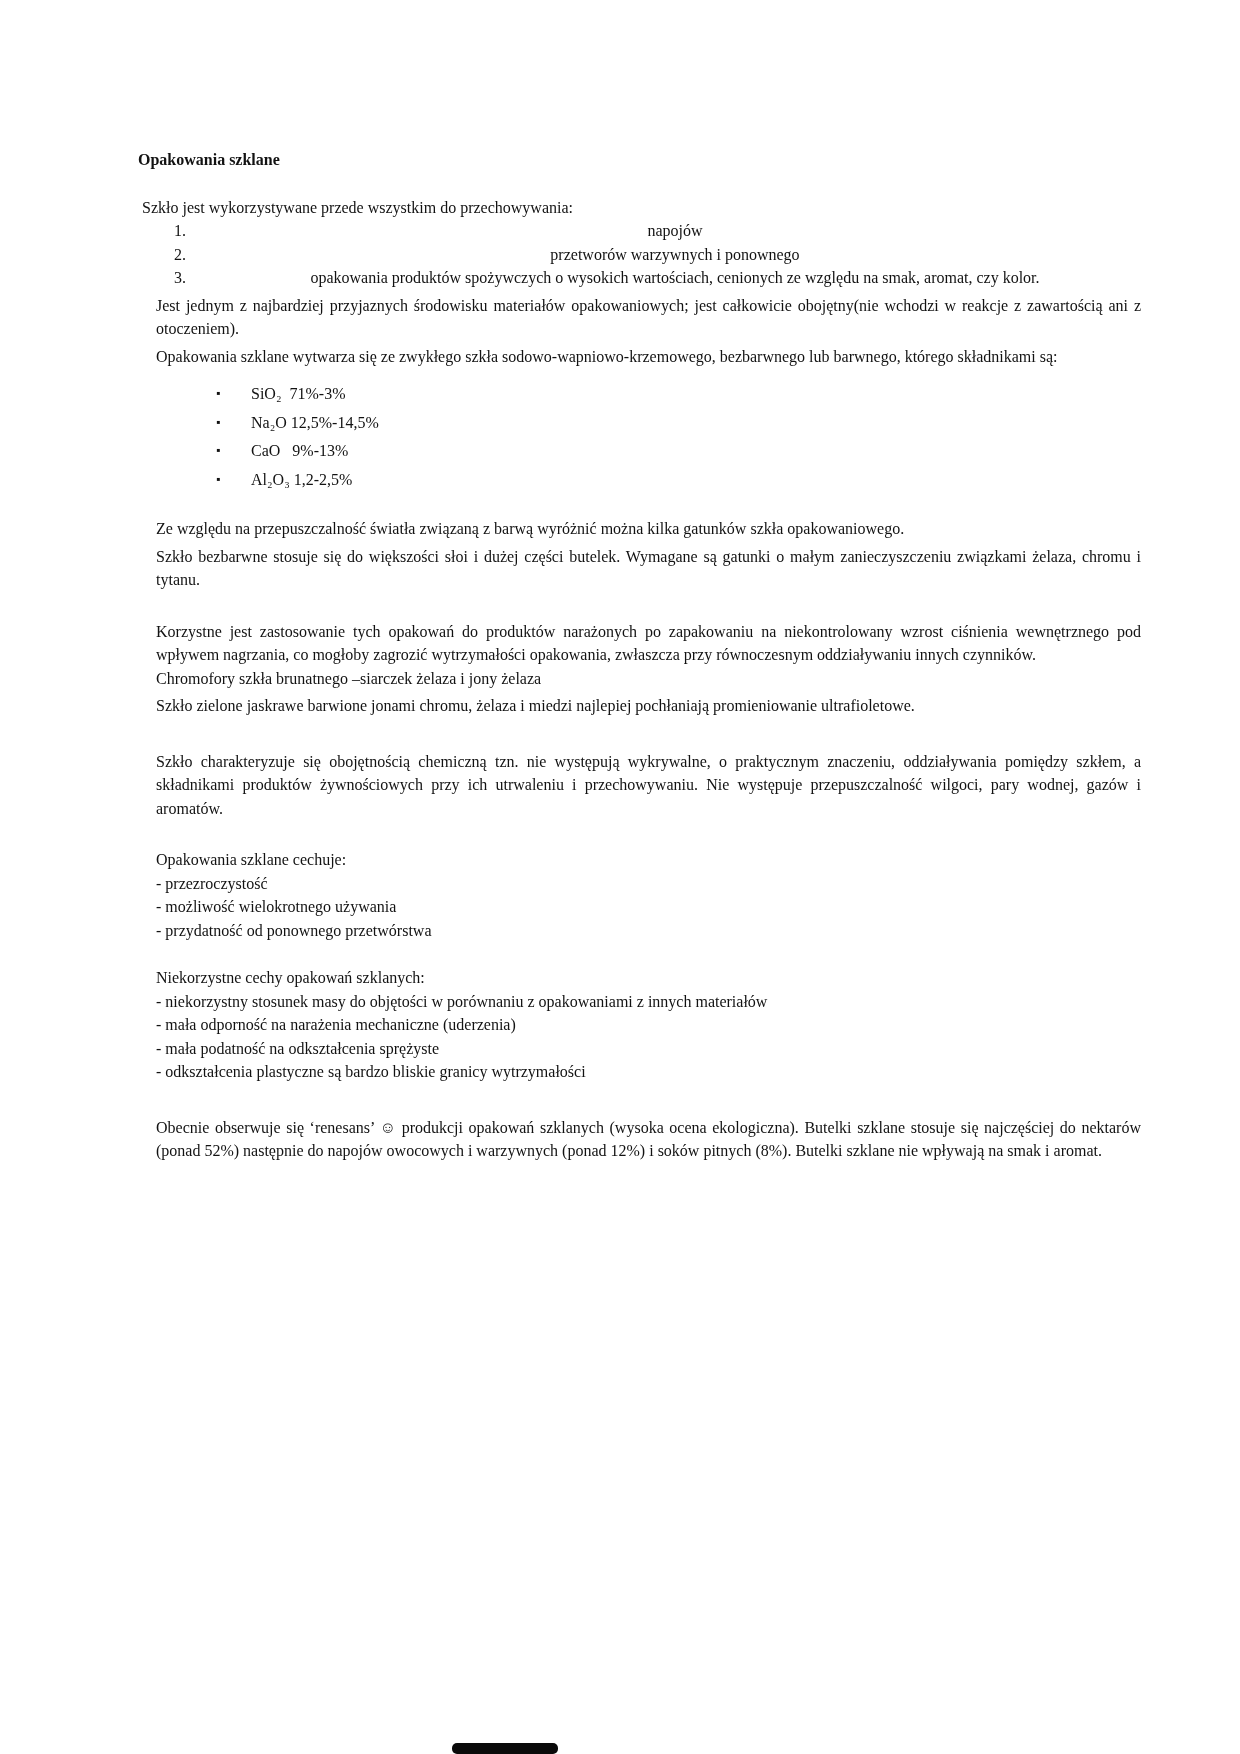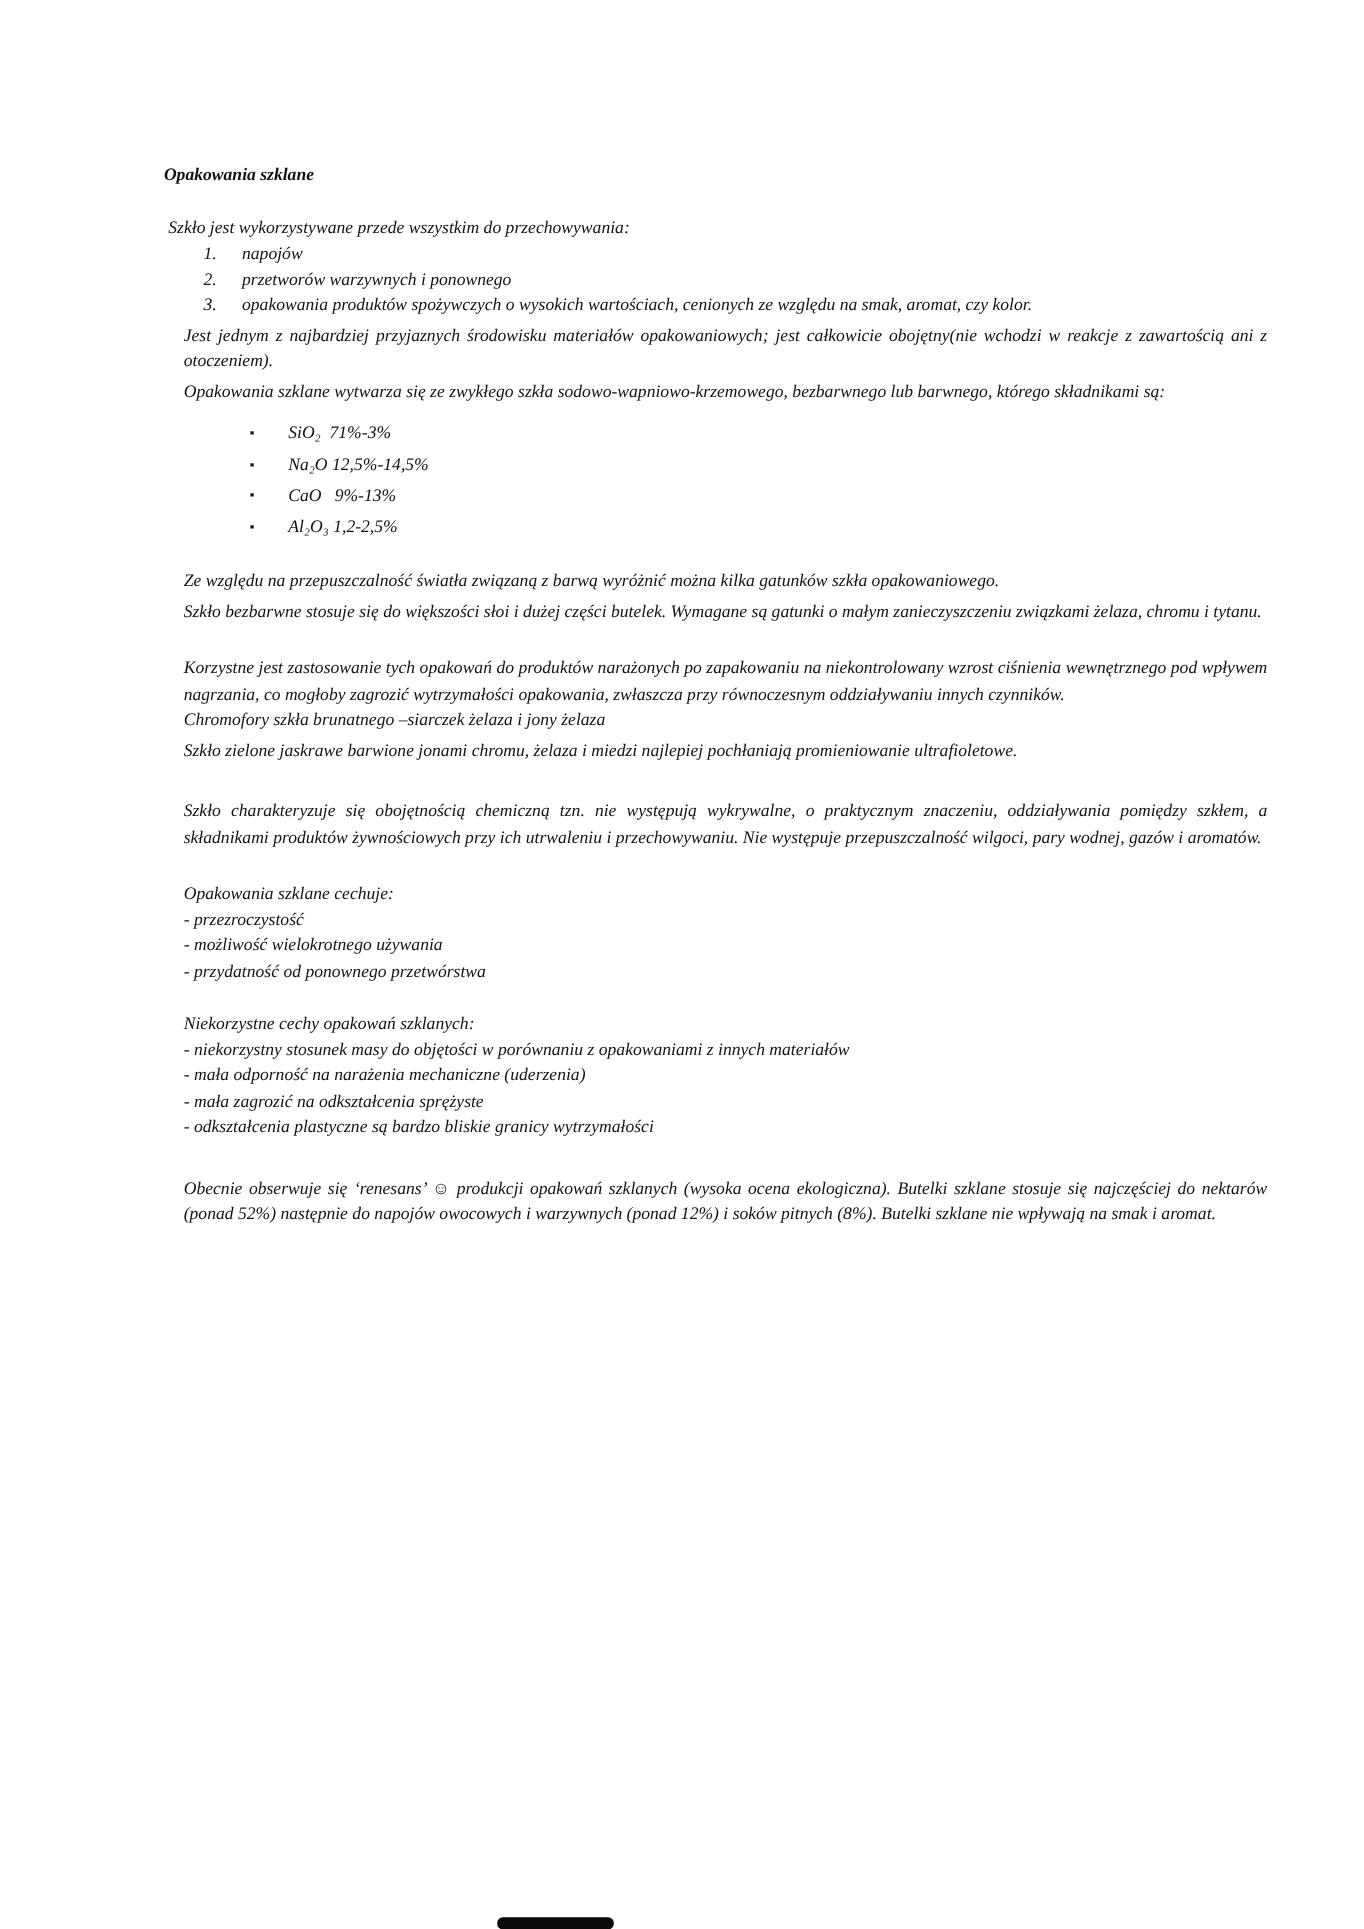--- a/index.html
+++ b/index.html
@@ -5,31 +5,30 @@
   html, body { margin:0; padding:0; }
   body {
     width:1240px; height:1754px;
     background:#ffffff;
     font-family:"Liberation Serif","DejaVu Serif",serif;
     font-size:16px; color:#121212;
     position:relative; overflow:hidden;
   }
   .page { position:absolute; inset:0; background:#ffffff; }
   .content {
-    position:absolute; left:149px; top:148px; width:1003px;
+    position:absolute; left:138px; top:148px; width:1003px;
     line-height:23.5px;
-    font-style:italic;
   }
   .doc-title { font-weight:bold; margin:0 0 24px 0; }
   .lead { margin:0; padding-left:4px; }
 
   .num-list { margin:0; padding:0; list-style:none; }
   .num-item { display:flex; }
   .num-item .num { flex:none; width:35px; margin-left:36px; }
-  .num-item .num-text { flex:1; }
+  .num-item .num-text { flex:1;text-align:center; }
   .just { text-align:justify; }
 
   .para { margin:4px 0 0 18px; text-align:justify; }
   .line { margin:0 0 0 18px; }
 
   .chem-list { margin:14px 0 26px 0; padding:0; list-style:none; }
   .chem-item { display:flex; margin-bottom:5px; }
   .chem-item .bullet { flex:none; width:35px; margin-left:78px; font-size:12px; }
   .chem-item .chem-text { white-space:pre-wrap; }
 
@@ -106,21 +105,21 @@
     <p class="line">Opakowania szklane cechuje:</p>
     <p class="line">- przezroczystość</p>
     <p class="line">- możliwość wielokrotnego używania</p>
     <p class="line">- przydatność od ponownego przetwórstwa</p>
 
     <div class="sp"></div>
 
     <p class="line">Niekorzystne cechy opakowań szklanych:</p>
     <p class="line">- niekorzystny stosunek masy do objętości w porównaniu z opakowaniami z innych materiałów</p>
     <p class="line">- mała odporność na narażenia mechaniczne (uderzenia)</p>
-    <p class="line">- mała zagrozić na odkształcenia sprężyste</p>
+    <p class="line">- mała podatność na odkształcenia sprężyste</p>
     <p class="line">- odkształcenia plastyczne są bardzo bliskie granicy wytrzymałości</p>
 
     <div class="sp-lg"></div>
 
     <p class="para">Obecnie obserwuje się ‘renesans’ ☺ produkcji opakowań szklanych (wysoka ocena ekologiczna). Butelki szklane stosuje się najczęściej do nektarów (ponad 52%) następnie do napojów owocowych i warzywnych (ponad 12%) i soków pitnych (8%). Butelki szklane nie wpływają na smak i aromat.</p>
 
   </div>
 
   <div class="footer-mark"></div>
 </div>

